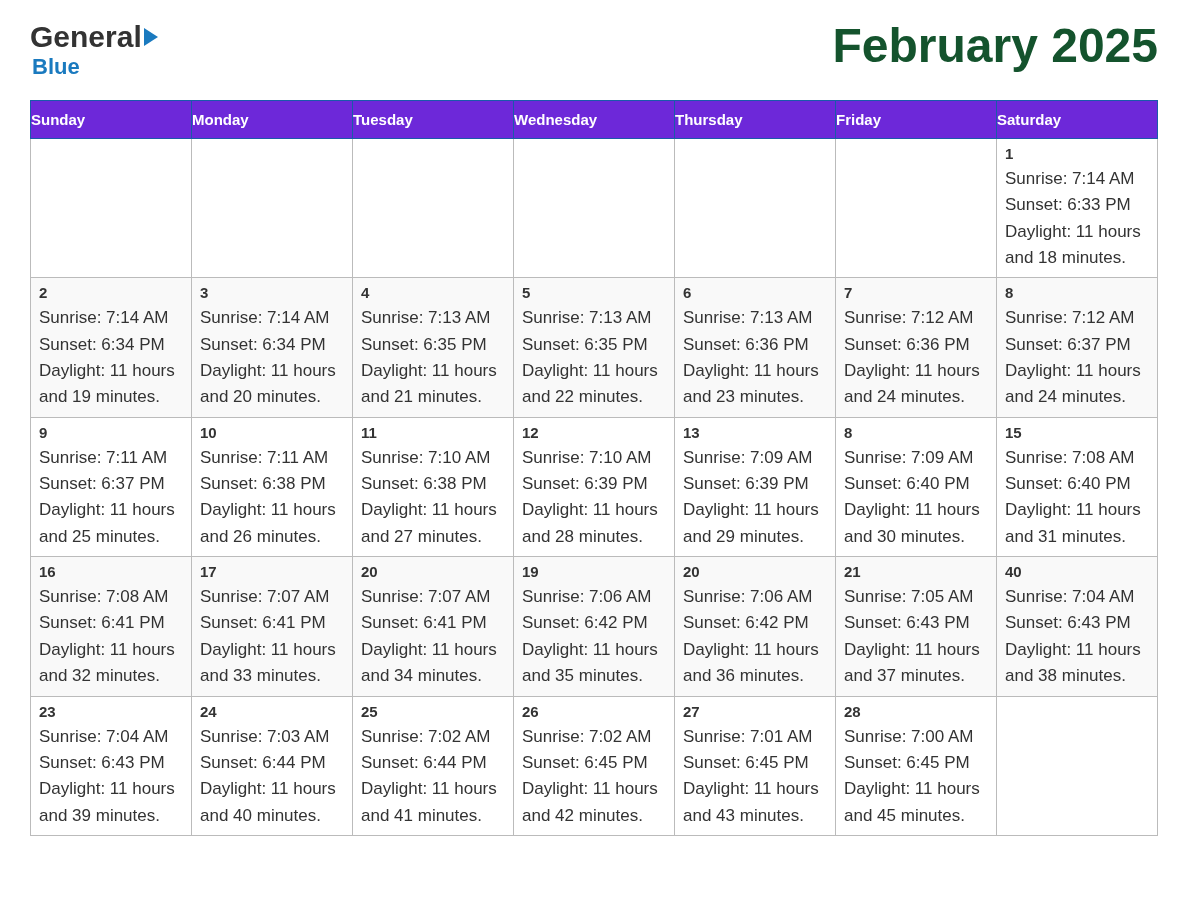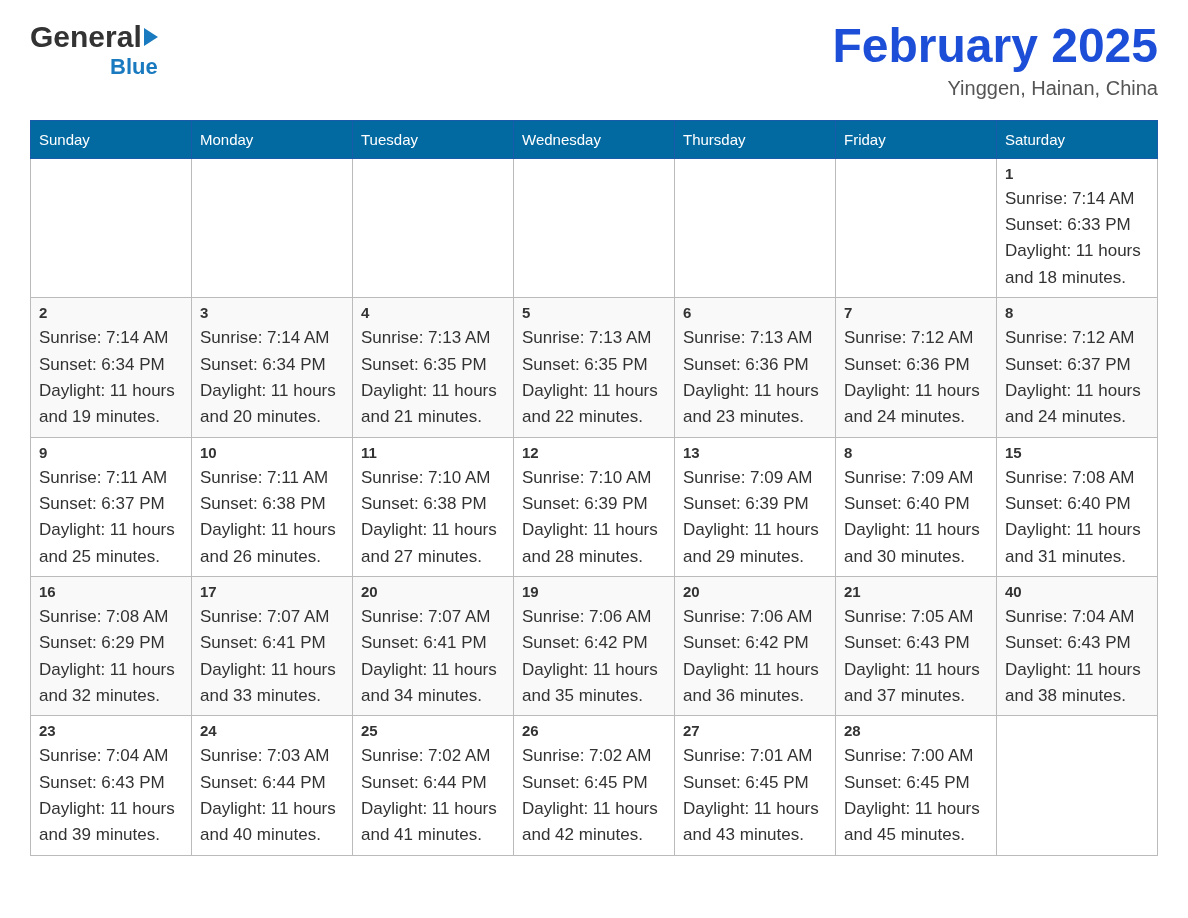--- a/index.html
+++ b/index.html
@@ -13,47 +13,47 @@
     }
     .header {
       display: flex;
       justify-content: space-between;
       align-items: flex-start;
       margin-bottom: 20px;
     }
     .logo {
       display: flex;
       flex-direction: column;
-      align-items: flex-end;
+      align-items: flex-start;
     }
     .title-block {
       text-align: right;
     }
     .month-title {
       font-size: 48px;
       font-weight: bold;
-      color: #1d4ed8;
+      color: #14532d;
       line-height: 1.1;
     }
     .location {
       font-size: 20px;
       color: #555;
       margin-top: 4px;
     }
     .calendar {
       width: 100%;
       border-collapse: collapse;
       border: 1px solid #999;
     }
     .calendar th {
-      background-color: #0369a1;
+      background-color: #6d28d9;
       color: #fff;
-      padding: 10px 8px;
+      padding: 10px 0;
       font-size: 15px;
-      font-weight: normal;
+      font-weight: bold;
       text-align: left;
       border: 1px solid #1a5aaa;
     }
     .calendar td {
       vertical-align: top;
       padding: 6px 8px;
       border: 1px solid #bbb;
       width: calc(100% / 7);
       min-height: 110px;
       font-size: 12px;
@@ -109,21 +109,20 @@
 <div class="header">
   <div class="logo">
     <div class="logo-wrapper">
       <span class="logo-general">General</span>
       <span class="logo-arrow"></span>
     </div>
     <span class="logo-line2">Blue</span>
   </div>
   <div class="title-block">
     <div class="month-title">February 2025</div>
-    <div class="location">Yinggen, Hainan, China</div>
   </div>
 </div>
 
 <table class="calendar">
   <thead>
     <tr>
       <th>Sunday</th>
       <th>Monday</th>
       <th>Tuesday</th>
       <th>Wednesday</th>
@@ -247,21 +246,21 @@
           <div class="day-info">Sunrise: 7:08 AM
 Sunset: 6:40 PM
 Daylight: 11 hours
 and 31 minutes.</div>
         </td>
       </tr>
       <tr>
         <td>
           <span class="day-number">16</span>
           <div class="day-info">Sunrise: 7:08 AM
-Sunset: 6:29 PM
+Sunset: 6:41 PM
 Daylight: 11 hours
 and 32 minutes.</div>
         </td>
         <td>
           <span class="day-number">17</span>
           <div class="day-info">Sunrise: 7:07 AM
 Sunset: 6:41 PM
 Daylight: 11 hours
 and 33 minutes.</div>
         </td>

